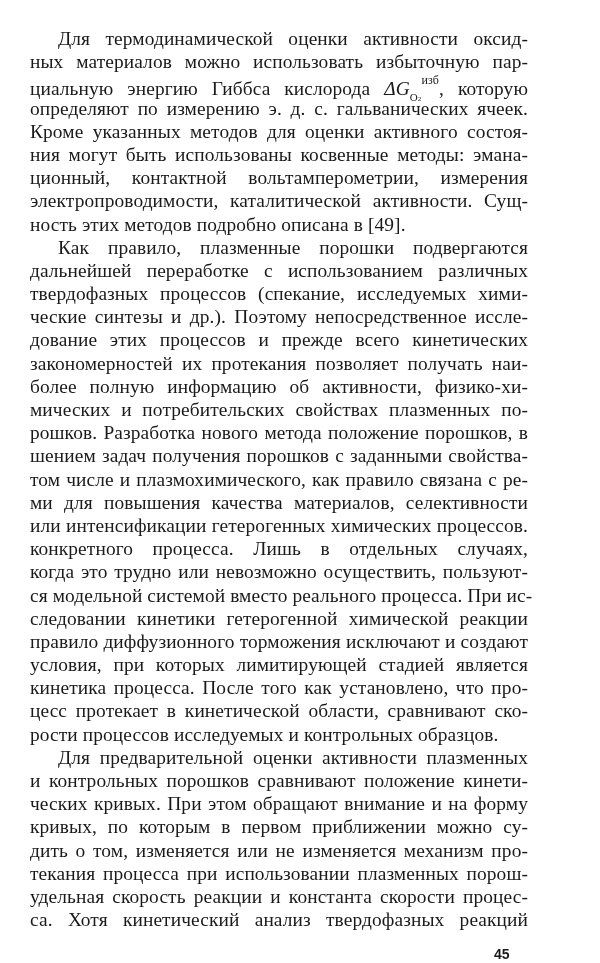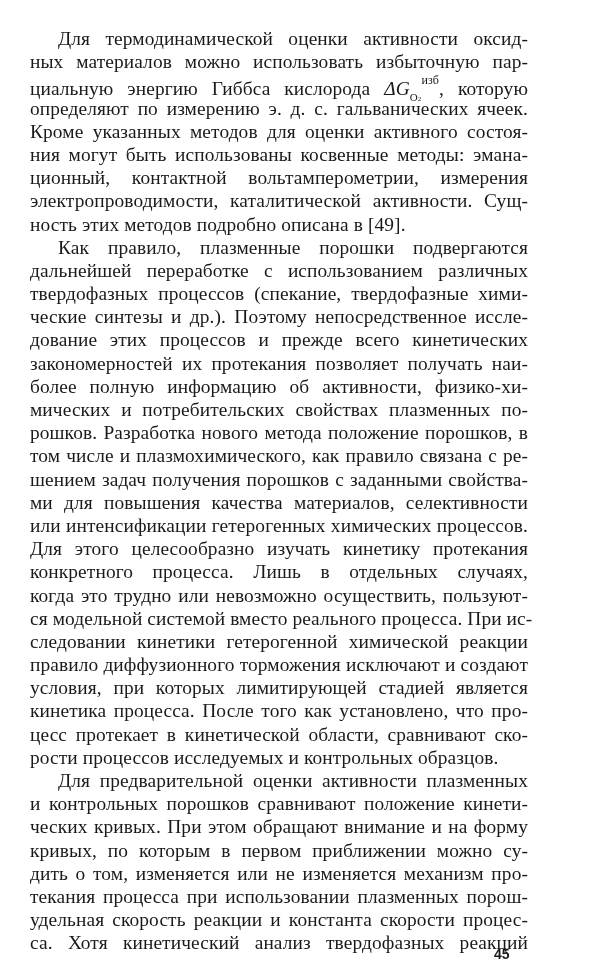--- a/index.html
+++ b/index.html
@@ -78,32 +78,31 @@
     <div class="line">Кроме указанных методов для оценки активного состоя-</div>
     <div class="line">ния могут быть использованы косвенные методы: эмана-</div>
     <div class="line">ционный, контактной вольтамперометрии, измерения</div>
     <div class="line">электропроводимости, каталитической активности. Сущ-</div>
     <div class="line last">ность этих методов подробно описана в [49].</div>
   </div>
 
   <div>
     <div class="line indent">Как правило, плазменные порошки подвергаются</div>
     <div class="line">дальнейшей переработке с использованием различных</div>
-    <div class="line">твердофазных процессов (спекание, твердофазные хими-</div>
+    <div class="line">твердофазных процессов (спекание, исследуемых хими-</div>
     <div class="line">ческие синтезы и др.). Поэтому непосредственное иссле-</div>
     <div class="line">дование этих процессов и прежде всего кинетических</div>
     <div class="line">закономерностей их протекания позволяет получать наи-</div>
     <div class="line">более полную информацию об активности, физико-хи-</div>
     <div class="line">мических и потребительских свойствах плазменных по-</div>
     <div class="line">рошков. Разработка нового метода положение порошков, в</div>
+    <div class="line">шением задач получения порошков с заданными свойства-</div>
     <div class="line">том числе и плазмохимического, как правило связана с ре-</div>
-    <div class="line">шением задач получения порошков с заданными свойства-</div>
     <div class="line">ми для повышения качества материалов, селективности</div>
     <div class="line">или интенсификации гетерогенных химических процессов.</div>
-    <div class="line">Для этого целесообразно изучать кинетику протекания</div>
     <div class="line">конкретного процесса. Лишь в отдельных случаях,</div>
     <div class="line">когда это трудно или невозможно осуществить, пользуют-</div>
     <div class="line">ся модельной системой вместо реального процесса. При ис-</div>
     <div class="line">следовании кинетики гетерогенной химической реакции</div>
     <div class="line">правило диффузионного торможения исключают и создают</div>
     <div class="line">условия, при которых лимитирующей стадией является</div>
     <div class="line">кинетика процесса. После того как установлено, что про-</div>
     <div class="line">цесс протекает в кинетической области, сравнивают ско-</div>
     <div class="line last">рости процессов исследуемых и контрольных образцов.</div>
   </div>

